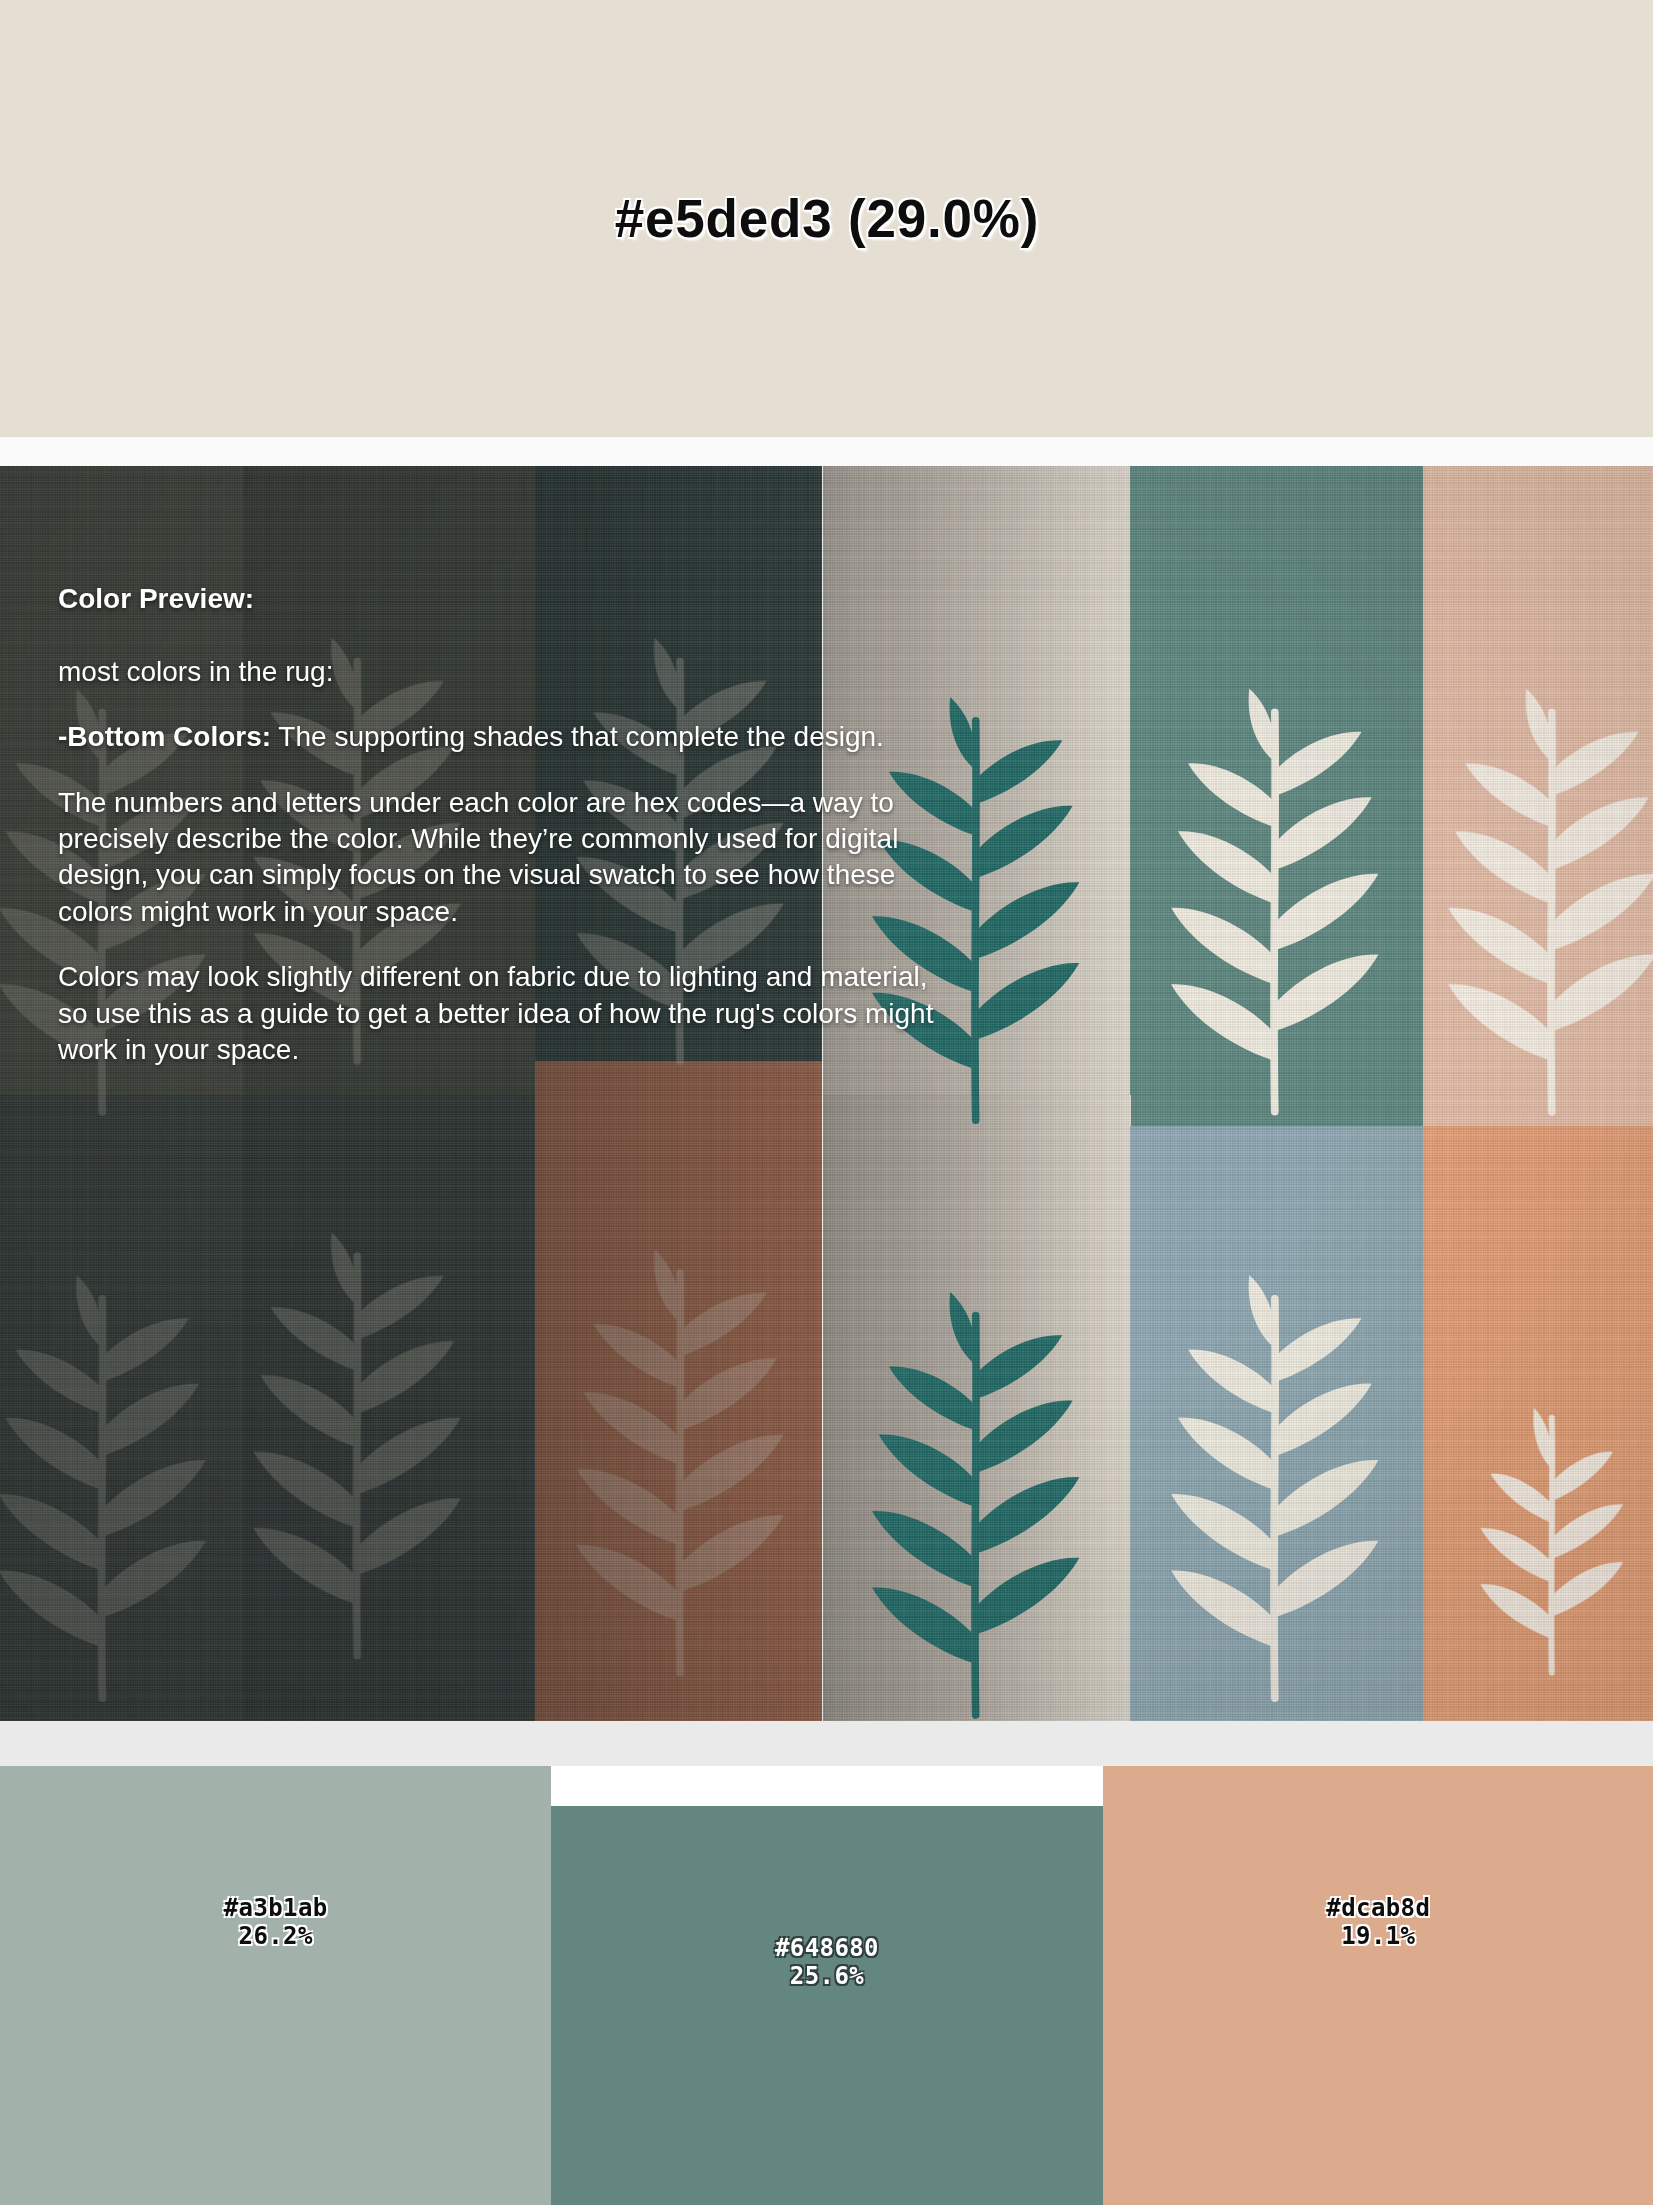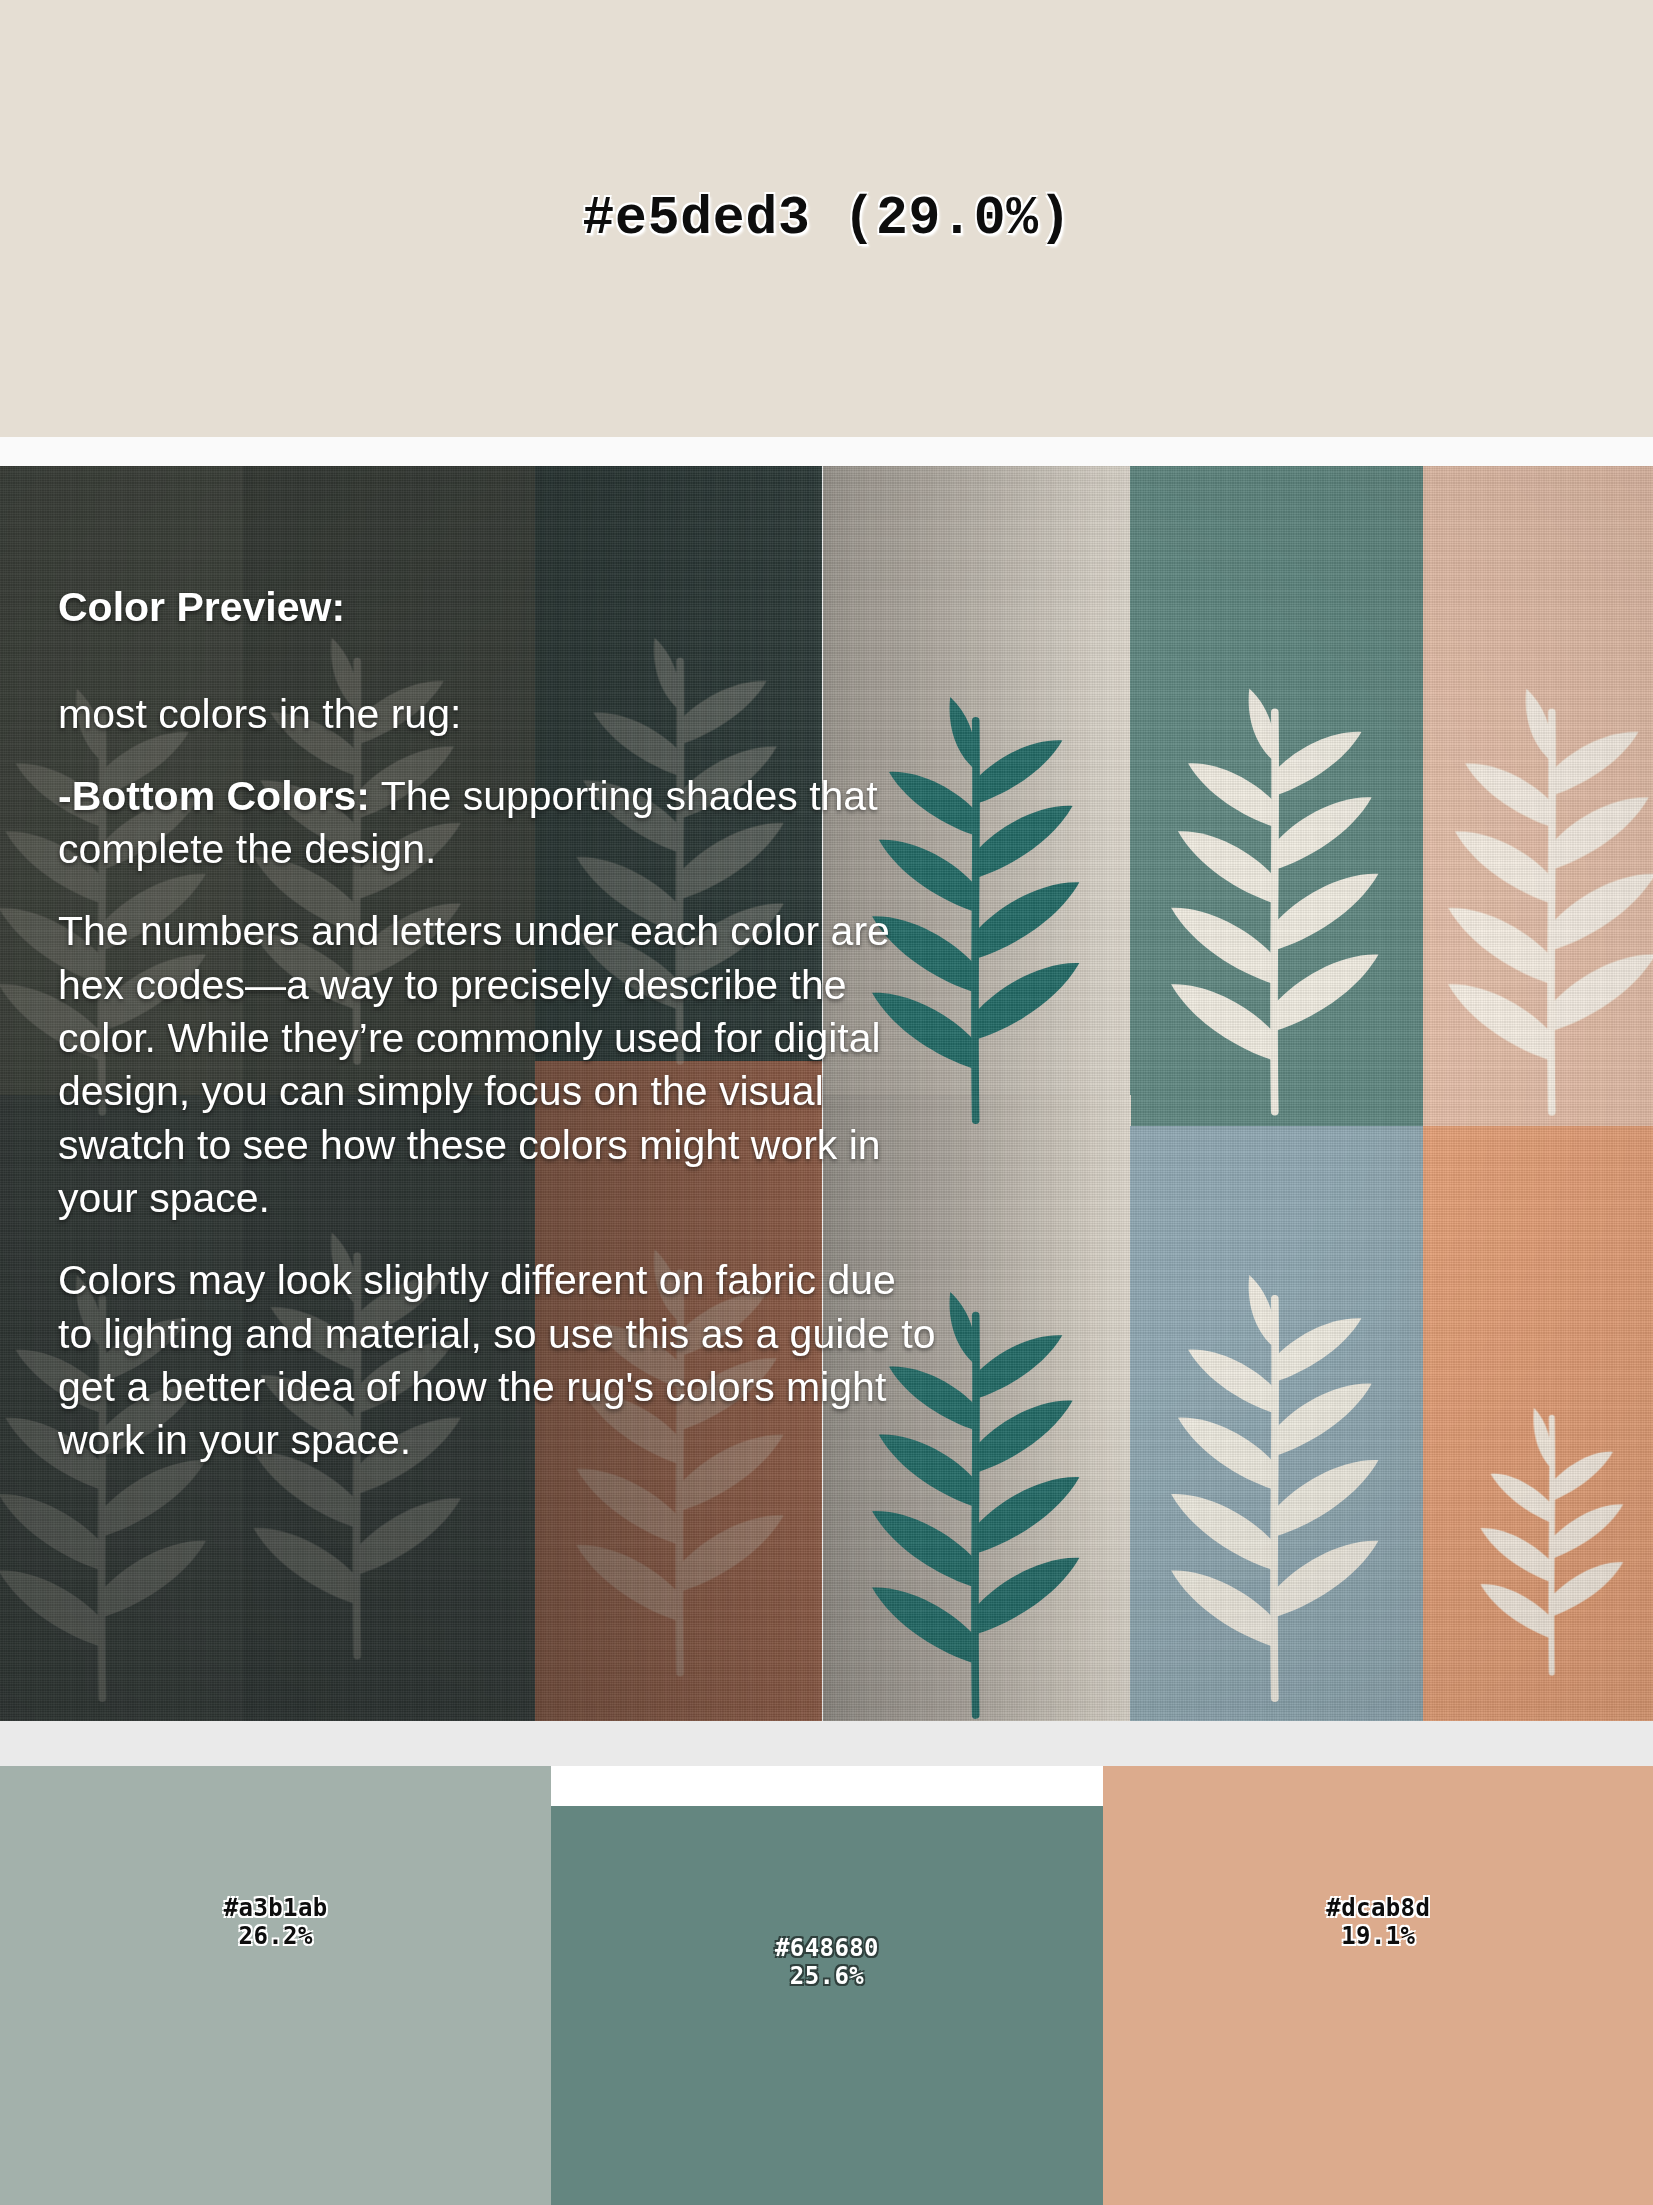--- a/index.html
+++ b/index.html
@@ -19,21 +19,21 @@
     position: absolute;
     left: 0; top: 0;
     width: 1654px;
     height: 437px;
     background: #e5ded3;
     display: flex;
     align-items: center;
     justify-content: center;
   }
   #header-title {
-    font-family: Liberation Mono, monospace;
+    font-family: Liberation Sans, sans-serif;
     font-weight: bold;
     font-size: 53px;
     letter-spacing: 0.8px;
     color: #0d0d0d;
     text-shadow:
        1.7px  1.7px 0 #ffffff,
       -1.7px  1.7px 0 #ffffff,
        1.7px -1.7px 0 #ffffff,
       -1.7px -1.7px 0 #ffffff,
        2.5px  2.5px 2.5px rgba(255,255,255,.95);
@@ -126,21 +126,21 @@
   }
 
   
   #rug-text {
     position: absolute;
     left: 58px;
     top: 115px;
     width: 880px;
     color: #ffffff;
     font-family: "Liberation Sans", sans-serif;
-    font-size: 41px;
+    font-size: 28px;
     line-height: 1.30;
     text-shadow: 0 1.7px 4.2px rgba(0,0,0,.55);
   }
   #rug-text p { margin: 0 0 29px 0; }
   #rug-text p:last-child { margin-bottom: 8px; }
   #rug-text b { font-weight: bold; }
 
   
   #gap-bottom {
     position: absolute;

